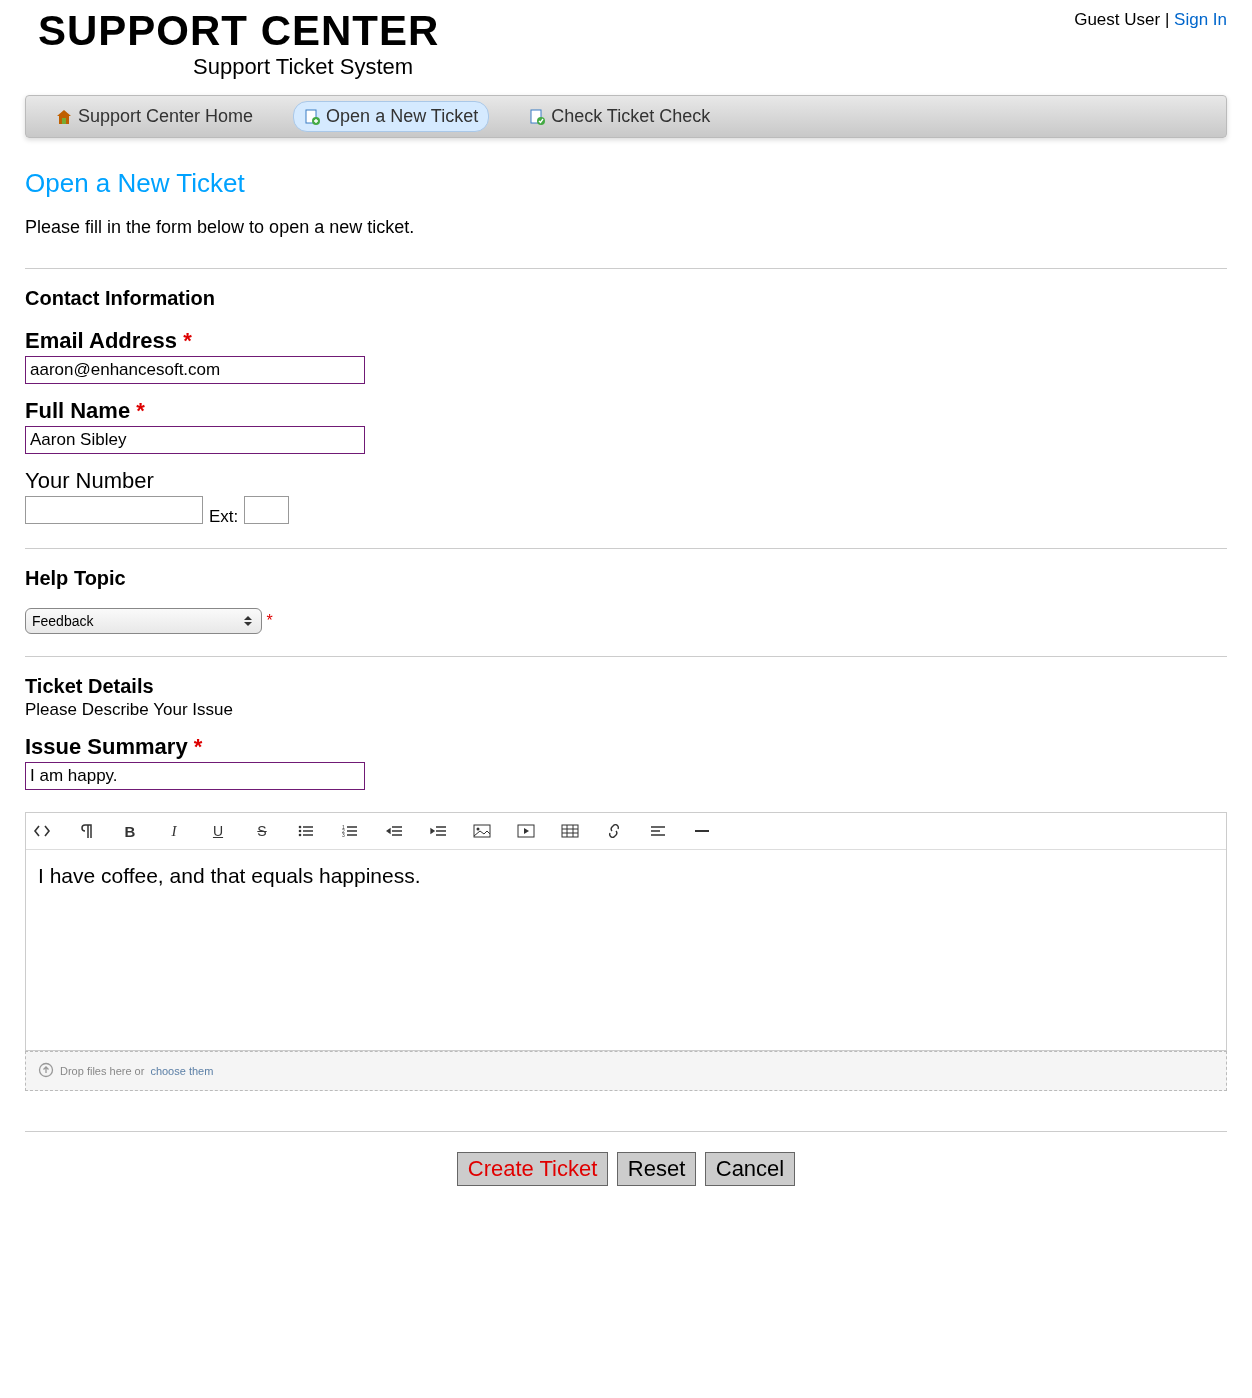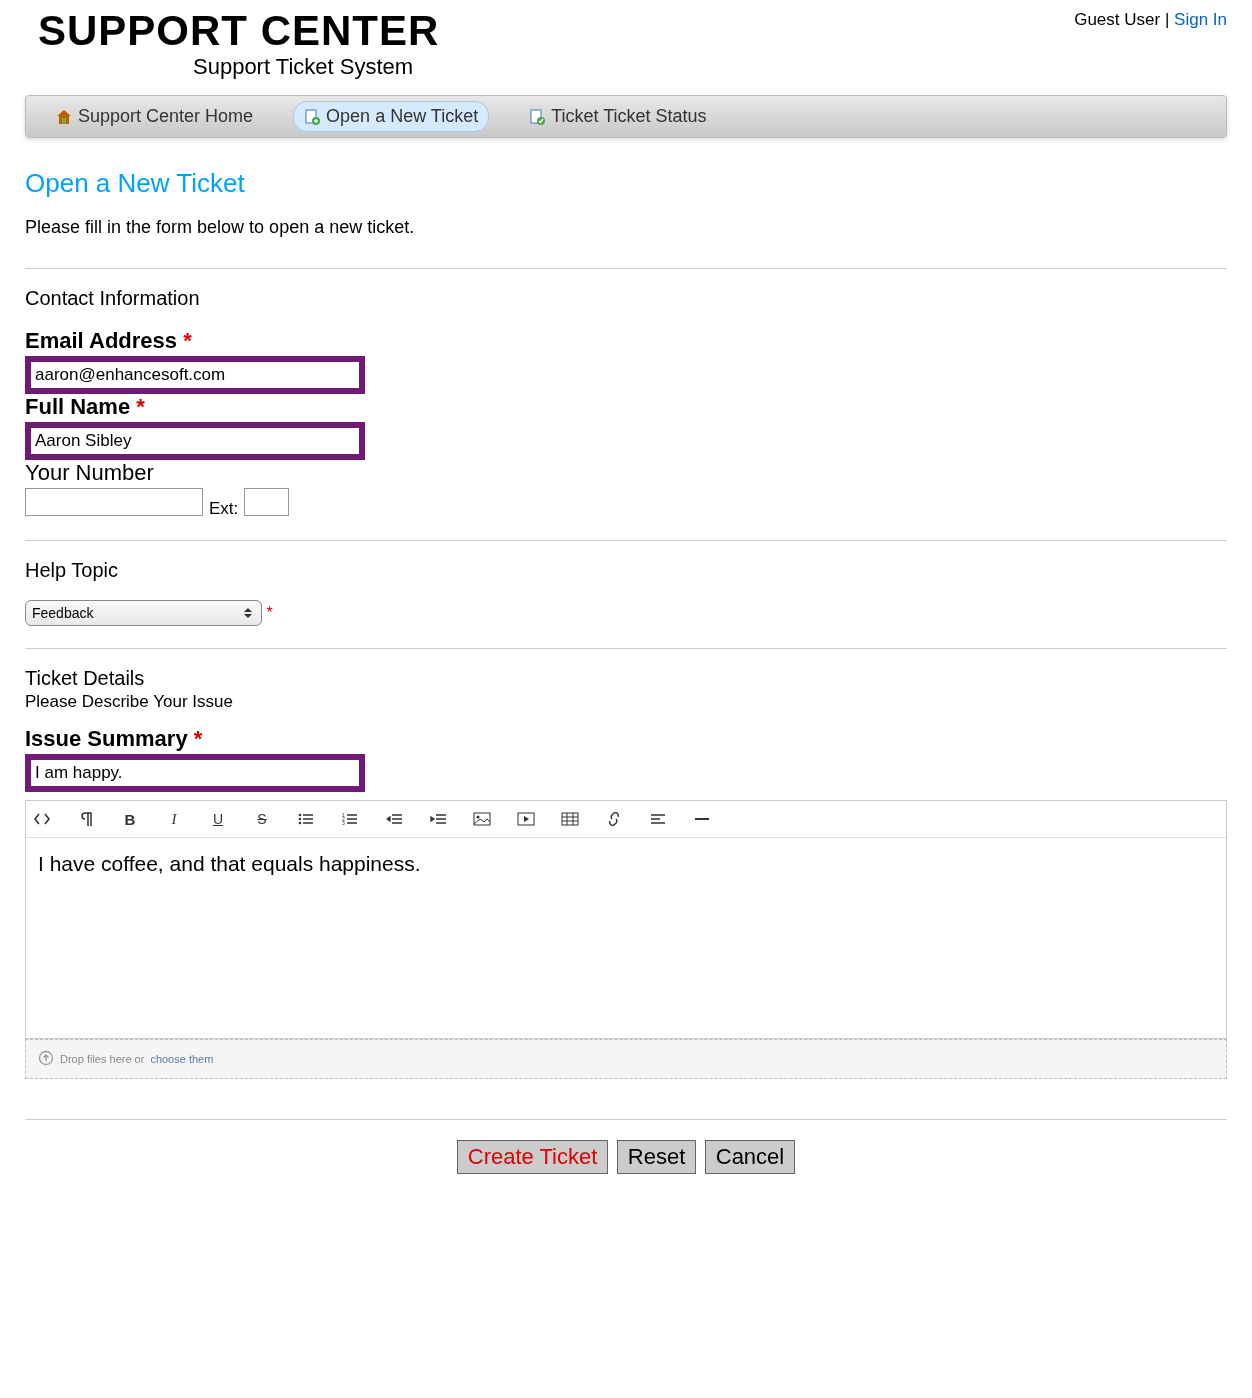--- a/index.html
+++ b/index.html
@@ -83,39 +83,40 @@
       font-size: 18px;
       margin-bottom: 30px;
     }
     hr {
       border: none;
       border-top: 1px solid #ccc;
       margin: 10px 0 18px 0;
     }
     h2.section-title {
       font-size: 20px;
-      font-weight: 400;
+      font-weight: 700;
       margin-bottom: 18px;
     }
     .field-label {
       font-size: 22px;
       font-weight: 700;
       margin-bottom: 2px;
     }
     .field-label.nolabel {
       font-weight: 400;
     }
     .req {
       color: #d00;
     }
     .text-input {
       width: 340px;
       padding: 3px 4px;
       font-size: 17px;
-      border: 6px solid #701a75;
+      border: 1px solid #701a75;
+      margin-bottom: 14px;
     }
     .phone-input {
       width: 178px;
       padding: 3px 4px;
       font-size: 17px;
       border: 1px solid #999;
       margin-bottom: 14px;
     }
     .ext-input {
       width: 45px;
@@ -259,21 +260,21 @@
       <span>Open a New Ticket</span>
     </div>
     <div class="nav-item">
       <span class="nav-icon">
         <svg width="16" height="16" viewBox="0 0 16 16">
             <rect x="2" y="1" width="10" height="13" fill="#fff" stroke="#3b7dc4"></rect>
             <circle cx="12" cy="12" r="4" fill="#4a4"></circle>
             <path d="M10 12l1.5 1.5L14 10" stroke="#fff" stroke-width="1.4" fill="none"></path>
           </svg>
       </span>
-      <span>Ticket Ticket Status</span>
+      <span>Check Ticket Check</span>
     </div>
   </div>
 
   <h1 class="page-title">Open a New Ticket</h1>
   <p class="intro">Please fill in the form below to open a new ticket.</p>
 
   <hr>
 
   <h2 class="section-title">Contact Information</h2>
 

